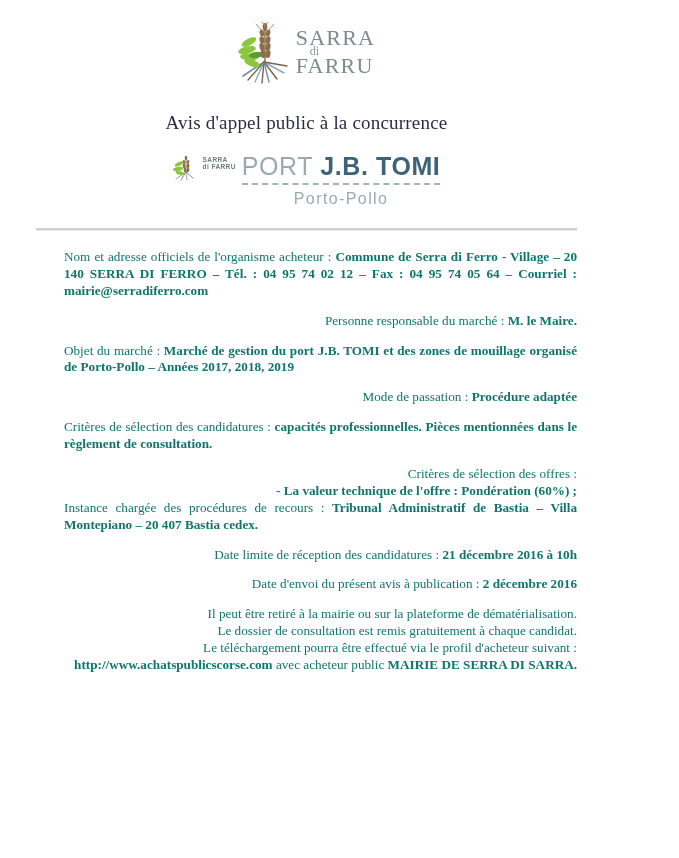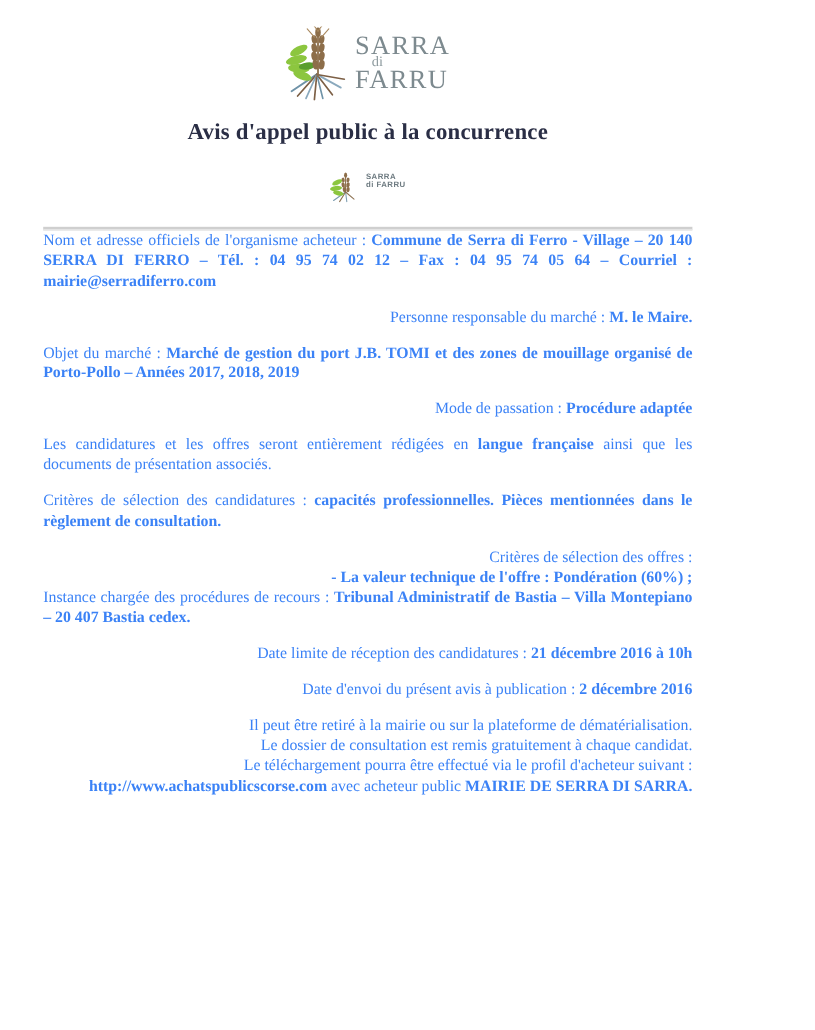--- a/index.html
+++ b/index.html
@@ -60,24 +60,24 @@
     color: #8d9a9e;
     margin-left: 14px;
     margin-top: -2px;
     margin-bottom: -2px;
   }
 
   
   .doc-title {
     text-align: center;
     font-family: "Liberation Serif", "DejaVu Serif", serif;
-    font-weight: bold;
+    font-weight: normal;
     font-size: 19px;
     color: #2a2e45;
-    margin-top: 16px;
+    margin-top: 28px;
     letter-spacing: 0.2px;
   }
 
   
   .port-banner {
     margin-top: 20px;
     display: flex;
     justify-content: center;
   }
   .port-inner {
@@ -145,24 +145,25 @@
   
   .divider {
     margin: 20px 36px 0 36px;
     height: 2px;
     background: #cfcfcf;
     border-bottom: 1px solid #e9e9e9;
   }
 
   
   .body-area {
-    padding: 0 36px 0 36px;
+    padding: 18px 36px 0 36px;
     font-size: 13.2px;
     line-height: 1.28;
-    color: #3b82f6;
+    color: #0f766e;
+    margin-left: 28px;
   }
   .para {
     margin: 0 0 13px 0;
     text-align: right;
   }
   .para.justify {
     text-align: justify;
   }
   .para.tight {
     margin-bottom: 0;
@@ -263,37 +264,44 @@
           </g>
           <line x1="13" y1="3" x2="13" y2="18" stroke="#8d6e4a" stroke-width="0.9"></line>
         </svg>
       </div>
 
       <div class="port-mini-text">
         <span>SARRA</span>
         <span>di FARRU</span>
       </div>
 
+      <div class="port-text-block">
+        <div class="port-title-row">
+          <span class="port-word">PORT</span>
+          <span class="port-name">J.B. TOMI</span>
+        </div>
+        <div class="port-dash-rule"></div>
+        <div class="port-sub">Porto-Pollo</div>
+      </div>
 
     </div>
   </div>
 
   <div class="divider"></div>
 
   <div class="body-area">
 
     <p class="para justify"><span>Nom et adresse officiels de l'organisme acheteur : </span><b>Commune de Serra di Ferro - Village – 20 140 SERRA DI FERRO – Tél. : 04 95 74 02 12 – Fax : 04 95 74 05 64 – Courriel : mairie@serradiferro.com</b></p>
 
     <p class="para"><span>Personne responsable du marché : </span><b>M. le Maire.</b></p>
 
     <p class="para justify"><span>Objet du marché : </span><b>Marché de gestion du port J.B. TOMI et des zones de mouillage organisé de Porto-Pollo – Années 2017, 2018, 2019</b></p>
 
     <p class="para"><span>Mode de passation : </span><b>Procédure adaptée</b></p>
 
-    <p class="para justify"><span>Les candidatures et les offres seront entièrement rédigées en </span><b>langue française</b><span> ainsi que les documents de présentation associés.</span></p>
 
 
     <p class="para justify"><span>Critères de sélection des candidatures : </span><b>capacités professionnelles. Pièces mentionnées dans le règlement de consultation.</b></p>
 
     <p class="para tight"><span>Critères de sélection des offres :</span></p>
     <p class="para tight"><b>- La valeur technique de l'offre : Pondération (60%) ;</b></p>
 
 
     <p class="para justify"><span>Instance chargée des procédures de recours : </span><b>Tribunal Administratif de Bastia – Villa Montepiano – 20 407 Bastia cedex.</b></p>
 

